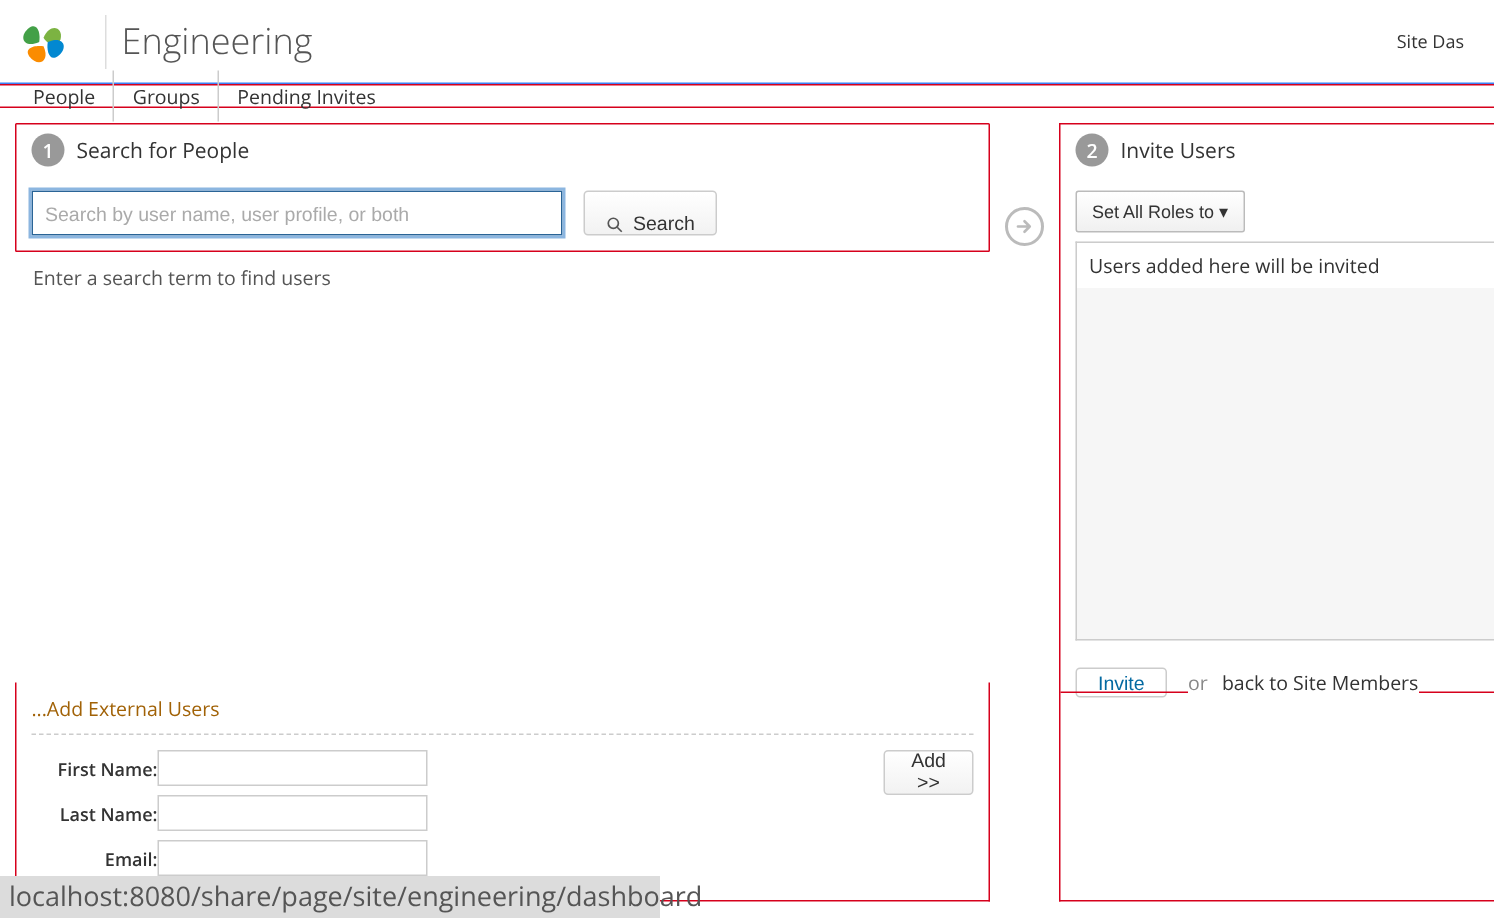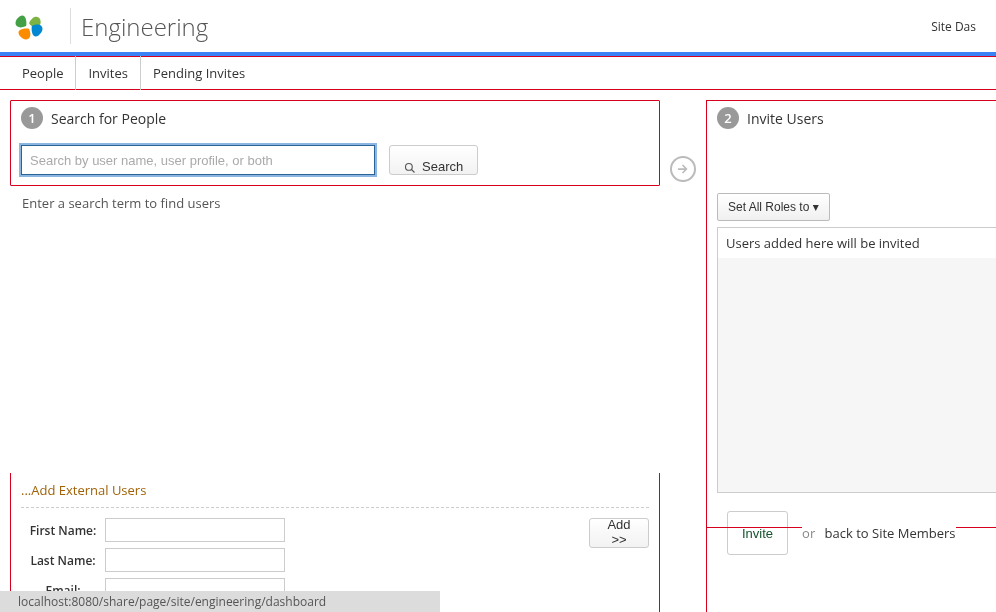--- a/index.html
+++ b/index.html
@@ -1,24 +1,24 @@
 <!DOCTYPE html>
 <html><head>
 <meta charset="utf-8">
 <style>
   * { box-sizing: border-box; margin: 0; padding: 0; }
   body { font-family: "Open Sans", "Segoe UI", Arial, sans-serif; font-size: 13px; color: #333; background: #fff; width: 996px; height: 612px; overflow: hidden; position: relative; }
   
-  .header { display: flex; align-items: center; height: 56px; padding: 0 20px 0 10px; border-bottom: 4px solid #3b82f6; }
+  .header { display: flex; align-items: center; height: 56px; padding: 0 20px 0 10px; border-bottom: 1px solid #3b82f6; }
   .logo { width: 38px; height: 38px; margin-right: 12px; position: relative; }
   .divider-v { width: 1px; height: 36px; background: #ddd; margin: 0 10px; }
   .site-title { font-size: 24px; font-weight: 300; color: #555; flex: 1; }
   .site-dash { font-size: 12px; color: #333; white-space: nowrap; }
   
-  .toolbar { display: flex; align-items: center; height: 34px; border-top: 1px solid #d6001c; border-bottom: 1px solid #d6001c; padding: 0 10px; font-size: 13px; }
+  .toolbar { display: flex; align-items: center; height: 16px; border-top: 1px solid #d6001c; border-bottom: 1px solid #d6001c; padding: 0 10px; font-size: 13px; }
   .toolbar-item { padding: 0 12px; color: #333; cursor: pointer; border-right: 1px solid #ccc; line-height: 34px; }
   .toolbar-item:last-child { border-right: none; }
   
   .body-area { display: flex; padding: 10px 0 0 10px; gap: 10px; }
   
   .left-col { width: 650px; }
   .search-panel { border: 1px solid #d6001c; border-radius: 1px; }
   .panel-header { display: flex; align-items: center; padding: 6px 10px; font-size: 14px; color: #333; }
   .step-badge { width: 22px; height: 22px; border-radius: 50%; background: #999; color: #fff; font-size: 13px; font-weight: 600; display: inline-flex; align-items: center; justify-content: center; margin-right: 8px; }
   .search-row { display: flex; align-items: center; padding: 10px 10px; gap: 14px; }
@@ -28,40 +28,40 @@
   .search-icon-svg { width: 12px; height: 12px; }
   .hint { padding: 8px 12px; color: #555; }
   .results-space { height: 245px; }
   
   .ext-panel { border: 1px solid #d6001c; border-top: none; margin-top: 8px; padding: 8px 10px 10px 10px; }
   .ext-legend { color: #a16207; padding-bottom: 4px; }
   .ext-divider { border-top: 1px dashed #ccc; margin: 4px 0 10px 0; }
   .ext-body { display: flex; }
   .ext-fields { flex: 1; }
   .field-row { display: flex; align-items: center; margin-bottom: 6px; }
-  .field-label { width: 84px; color: #333; font-weight: 600; font-size: 12px; text-align: center; }
+  .field-label { width: 84px; color: #333; font-weight: 600; font-size: 12px; text-align: right; }
   .field-input { width: 180px; height: 24px; border: 1px solid #ccc; padding: 0 6px; font-size: 13px; }
   .add-col { width: 60px; display: flex; justify-content: flex-end; }
   
   .arrow-between { width: 26px; height: 26px; border: 2px solid #bbb; border-radius: 50%; display: flex; align-items: center; justify-content: center; margin-top: 56px; flex-shrink: 0; }
   .arrow-between svg { width: 14px; height: 14px; fill: #bbb; }
   
   .right-col { flex: 1; border: 1px solid #d6001c; border-right: none; margin-right: 0; min-width: 260px; }
   .roles-row { padding: 10px 10px 6px 10px; }
-  .roles-btn { height: 28px; border: 1px solid #bbb; border-radius: 2px; background: linear-gradient(#fff,#f0f0f0); padding: 0 10px; font-size: 12px; display: inline-flex; align-items: center; gap: 6px; color: #333; cursor: pointer; margin-top: 48px; }
+  .roles-btn { height: 28px; border: 1px solid #bbb; border-radius: 2px; background: linear-gradient(#fff,#f0f0f0); padding: 0 10px; font-size: 12px; display: inline-flex; align-items: center; gap: 6px; color: #333; cursor: pointer; }
   .invite-list { margin: 0 0 0 10px; border: 1px solid #ccc; border-right: none; background: #f6f6f6; height: 266px; overflow: hidden; }
   .invite-placeholder { padding: 6px 8px; color: #333; background: #fff; }
   .invite-footer { display: flex; align-items: center; padding: 18px 10px 0 10px; gap: 14px; position: relative; }
-  .invite-btn { height: 44px; border: 1px solid #ccc; border-radius: 3px; background: #fff; color: #14532d; padding: 0 14px; font-size: 13px; cursor: default; margin-left: 10px; }
+  .invite-btn { height: 20px; border: 1px solid #ccc; border-radius: 3px; background: #fff; color: #0369a1; padding: 0 14px; font-size: 13px; cursor: default; }
   .back-line { position: absolute; left: 0; right: 0; top: 34px; border-top: 1px solid #d6001c; }
   .back-text { color: #333; font-size: 13px; background: #fff; position: relative; z-index: 1; padding-left: 0; }
   .back-or { color: #888; margin-right: 6px; }
   .back-link { color: #333; cursor: pointer; }
   
-  .status-bar { position: absolute; left: 0; bottom: 0; background: #dcdcdc; color: #555; font-size: 12px; padding: 2px 18px; width: 440px; }
+  .status-bar { position: absolute; left: 0; bottom: 0; background: #dcdcdc; color: #555; font-size: 18px; padding: 2px 6px; width: 440px; }
 </style>
 </head>
 <body>
 
 <div class="header">
   <div class="logo">
     <svg viewBox="0 0 40 40" width="38" height="38">
       <g transform="translate(20,20)">
         <path d="M0,-3 C5,-14 14,-10 12,-2 C10,4 3,2 0,-3 Z" fill="#7cb342"></path>
         <path d="M3,0 C14,-5 18,4 10,10 C4,14 2,6 3,0 Z" fill="#0288d1"></path>
@@ -70,21 +70,21 @@
       </g>
     </svg>
   </div>
   <div class="divider-v"></div>
   <div class="site-title">Engineering</div>
   <div class="site-dash">Site Das</div>
 </div>
 
 <div class="toolbar">
   <div class="toolbar-item">People</div>
-  <div class="toolbar-item">Invites</div>
+  <div class="toolbar-item">Groups</div>
   <div class="toolbar-item">Pending Invites</div>
 </div>
 
 <div class="body-area">
   <div class="left-col">
     <div class="search-panel">
       <div class="panel-header">
         <span class="step-badge">1</span>
         <span>Search for People</span>
       </div>

